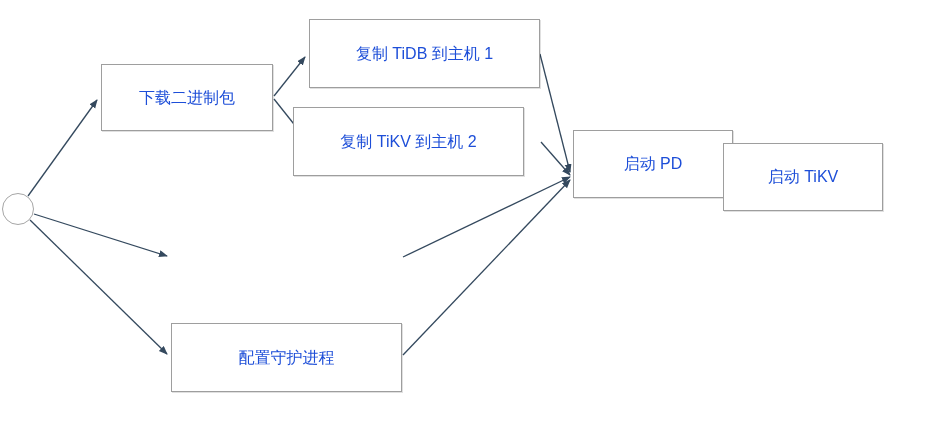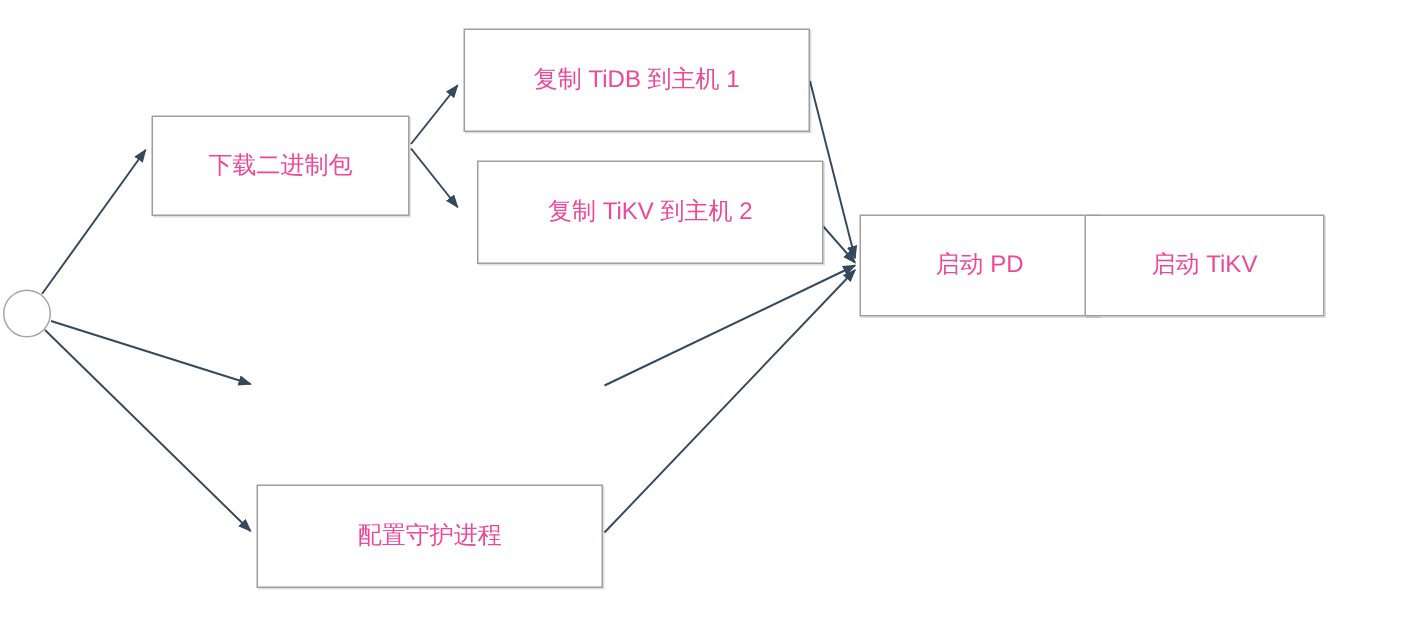--- a/index.html
+++ b/index.html
@@ -32,21 +32,21 @@
     display: flex;
     align-items: center;
     justify-content: center;
   }
   .node.circle {
     border-radius: 50%;
     box-shadow: none;
     border-color: #a6a6a6;
   }
   .node-label {
-    color: #ec4899;
+    color: #1d4ed8;
     font-size: 16px;
     line-height: 1.2;
     white-space: nowrap;
     text-align: center;
   }
 </style>
 </head>
 <body>
 
 <div id="canvas">
@@ -66,38 +66,38 @@
         <line x1="540" y1="54" x2="570" y2="172" stroke="#34495e" stroke-width="1.3" marker-end="url(#arrowhead)"></line>
         <line x1="541" y1="142" x2="570" y2="175" stroke="#34495e" stroke-width="1.3" marker-end="url(#arrowhead)"></line>
         <line x1="403" y1="257" x2="570" y2="177" stroke="#34495e" stroke-width="1.3" marker-end="url(#arrowhead)"></line>
         <line x1="403" y1="355" x2="570" y2="180" stroke="#34495e" stroke-width="1.3" marker-end="url(#arrowhead)"></line>
         <line x1="734" y1="176" x2="766" y2="176" stroke="#34495e" stroke-width="1.3" marker-end="url(#arrowhead)"></line>
       </g>
   </svg>
 
   <div class="node circle" style="left: 2px; top: 193px; width: 32px; height: 32px; border-color: rgb(166, 166, 166); background: rgb(255, 255, 255);"></div>
 
-  <div class="node" style="left: 101px; top: 64px; width: 172px; height: 67px; border-color: rgb(158, 158, 158); background: rgb(255, 255, 255); margin-top: 13px;">
+  <div class="node" style="left: 101px; top: 64px; width: 172px; height: 67px; border-color: rgb(158, 158, 158); background: rgb(255, 255, 255);">
     <span class="node-label">下载二进制包</span>
   </div>
 
   <div class="node" style="left: 309px; top: 19px; width: 231px; height: 69px; border-color: rgb(158, 158, 158); background: rgb(255, 255, 255);">
     <span class="node-label">复制 TiDB 到主机 1</span>
   </div>
 
-  <div class="node" style="left: 318px; top: 107px; width: 231px; height: 69px; border-color: rgb(158, 158, 158); background: rgb(255, 255, 255);">
+  <div class="node" style="left: 293px; top: 107px; width: 231px; height: 69px; border-color: rgb(158, 158, 158); background: rgb(255, 255, 255);">
     <span class="node-label">复制 TiKV 到主机 2</span>
   </div>
 
 
   <div class="node" style="left: 171px; top: 323px; width: 231px; height: 69px; border-color: rgb(158, 158, 158); background: rgb(255, 255, 255); font-family: Liberation Serif, serif;">
     <span class="node-label">配置守护进程</span>
   </div>
 
-  <div class="node" style="left: 573px; top: 143px; width: 160px; height: 68px; border-color: rgb(158, 158, 158); background: rgb(255, 255, 255);">
+  <div class="node" style="left: 573px; top: 130px; width: 160px; height: 68px; border-color: rgb(158, 158, 158); background: rgb(255, 255, 255);">
     <span class="node-label">启动 PD</span>
   </div>
 
   <div class="node" style="left: 723px; top: 143px; width: 160px; height: 68px; border-color: rgb(158, 158, 158); background: rgb(255, 255, 255);">
     <span class="node-label">启动 TiKV</span>
   </div>
 
 </div>
 
 </body></html>

